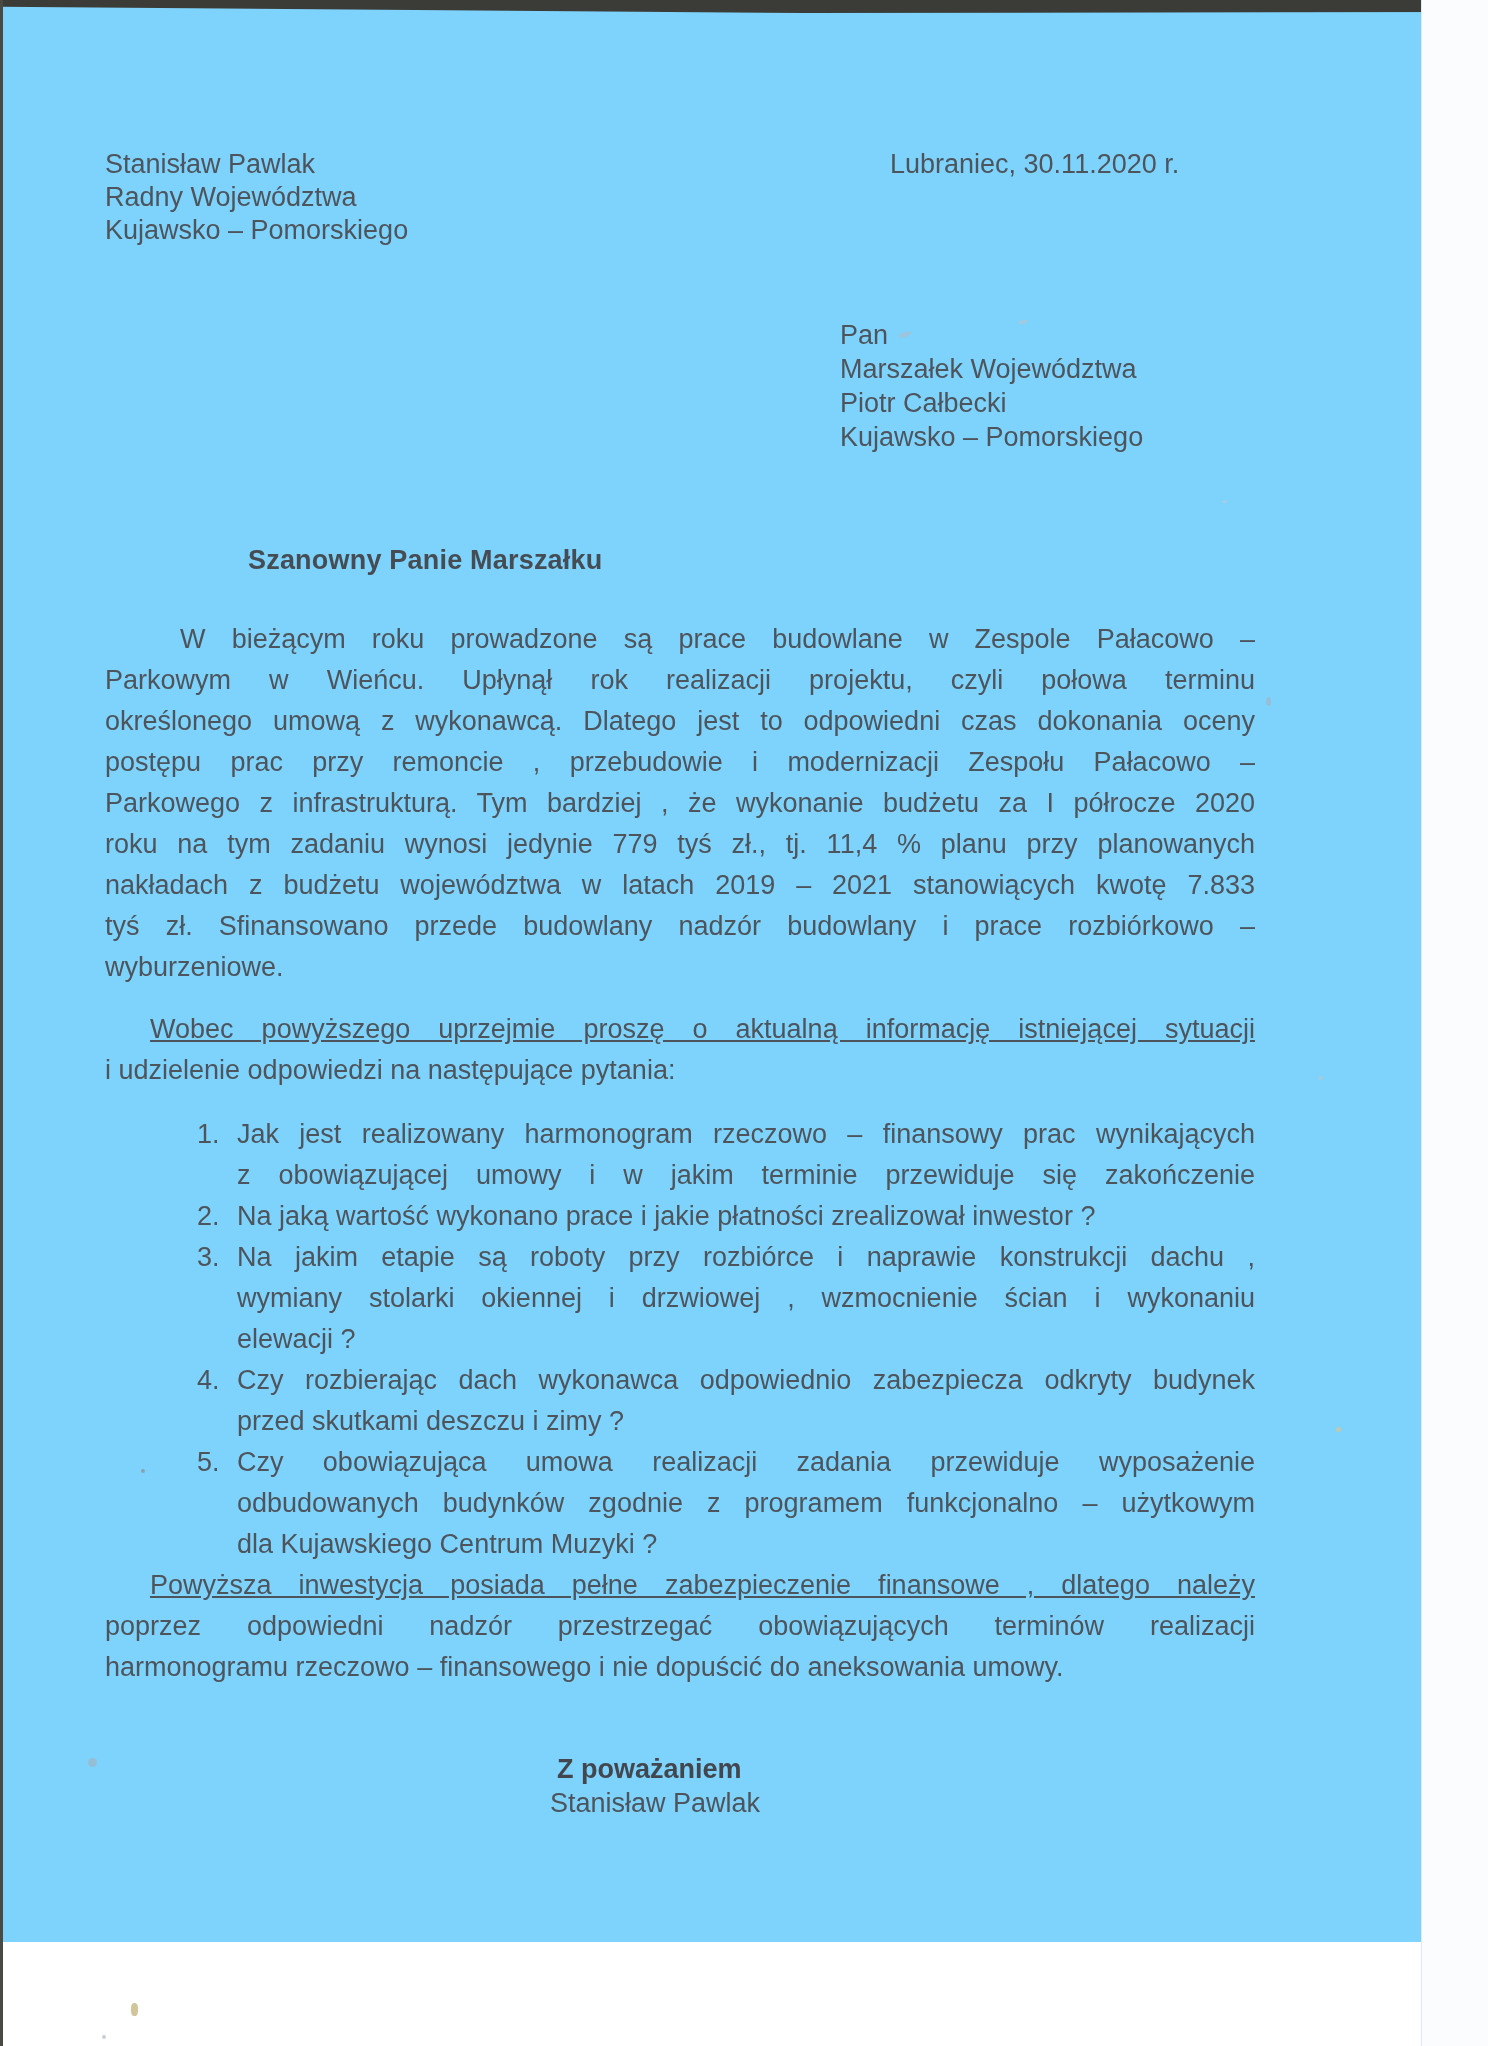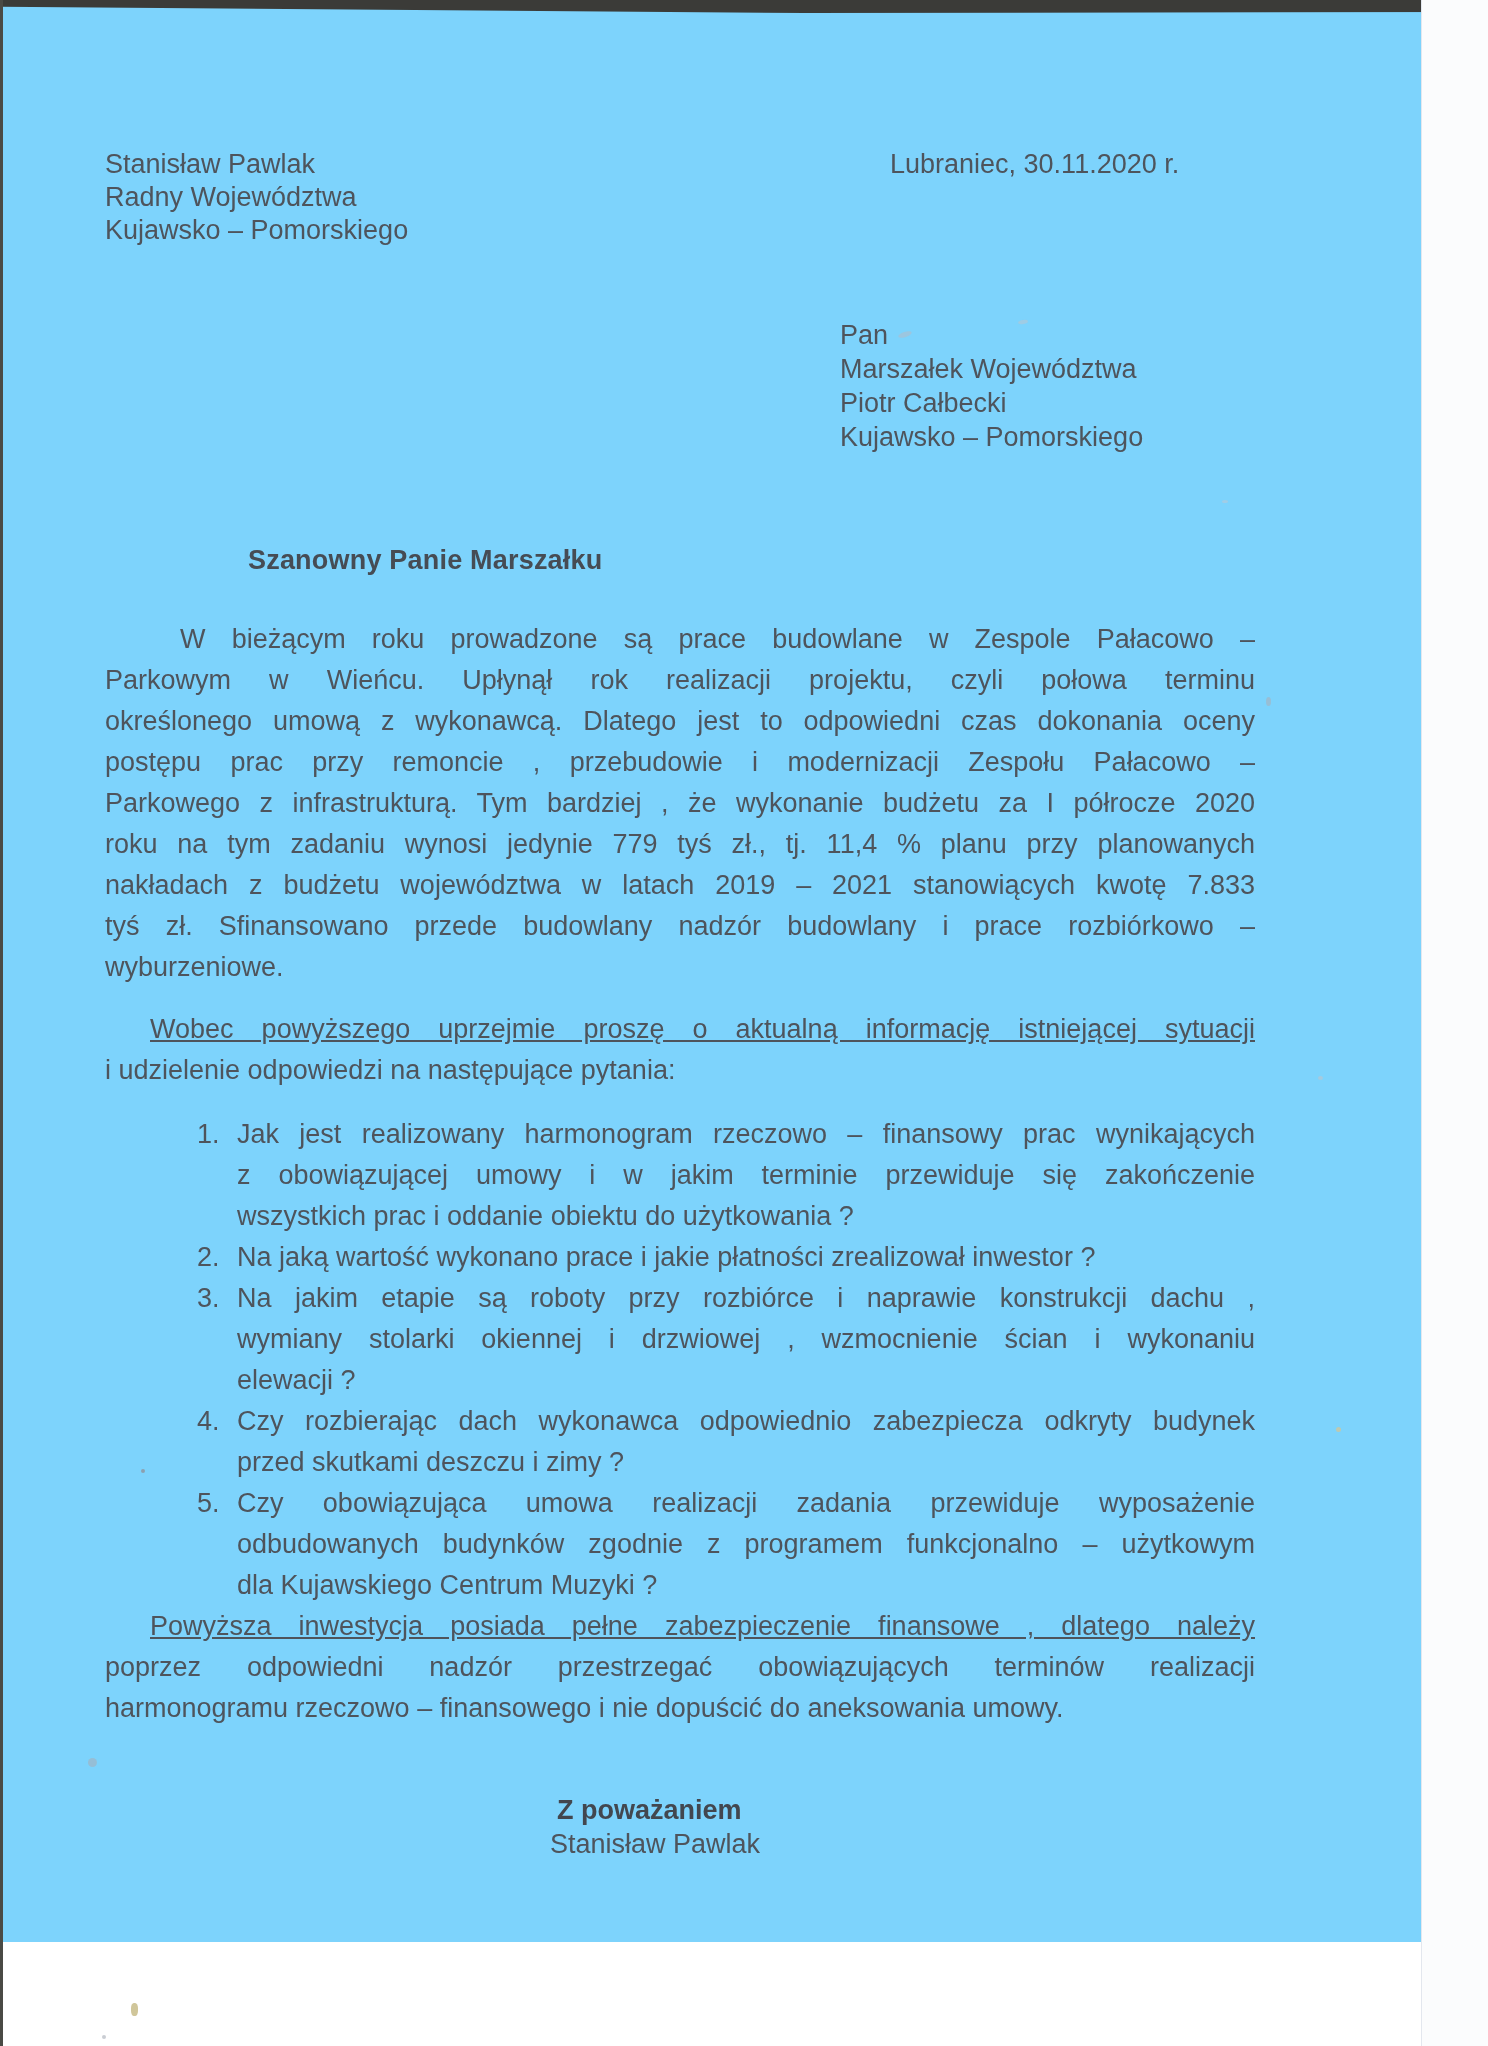--- a/index.html
+++ b/index.html
@@ -123,21 +123,20 @@
       <div class="ln">i udzielenie odpowiedzi na następujące pytania:</div>
     </div>
 
     <div class="qlist">
 
       <div class="qitem">
         <div class="qnum">1.</div>
         <div class="qtext">
           <div class="ln j">Jak jest realizowany harmonogram rzeczowo – finansowy prac wynikających</div>
           <div class="ln j">z obowiązującej umowy i w jakim terminie przewiduje się zakończenie</div>
-          <div class="ln">wszystkich prac i oddanie obiektu do użytkowania ?</div>
         </div>
       </div>
 
       <div class="qitem">
         <div class="qnum">2.</div>
         <div class="qtext">
           <div class="ln">Na jaką wartość wykonano prace i jakie płatności zrealizował inwestor ?</div>
         </div>
       </div>
 

